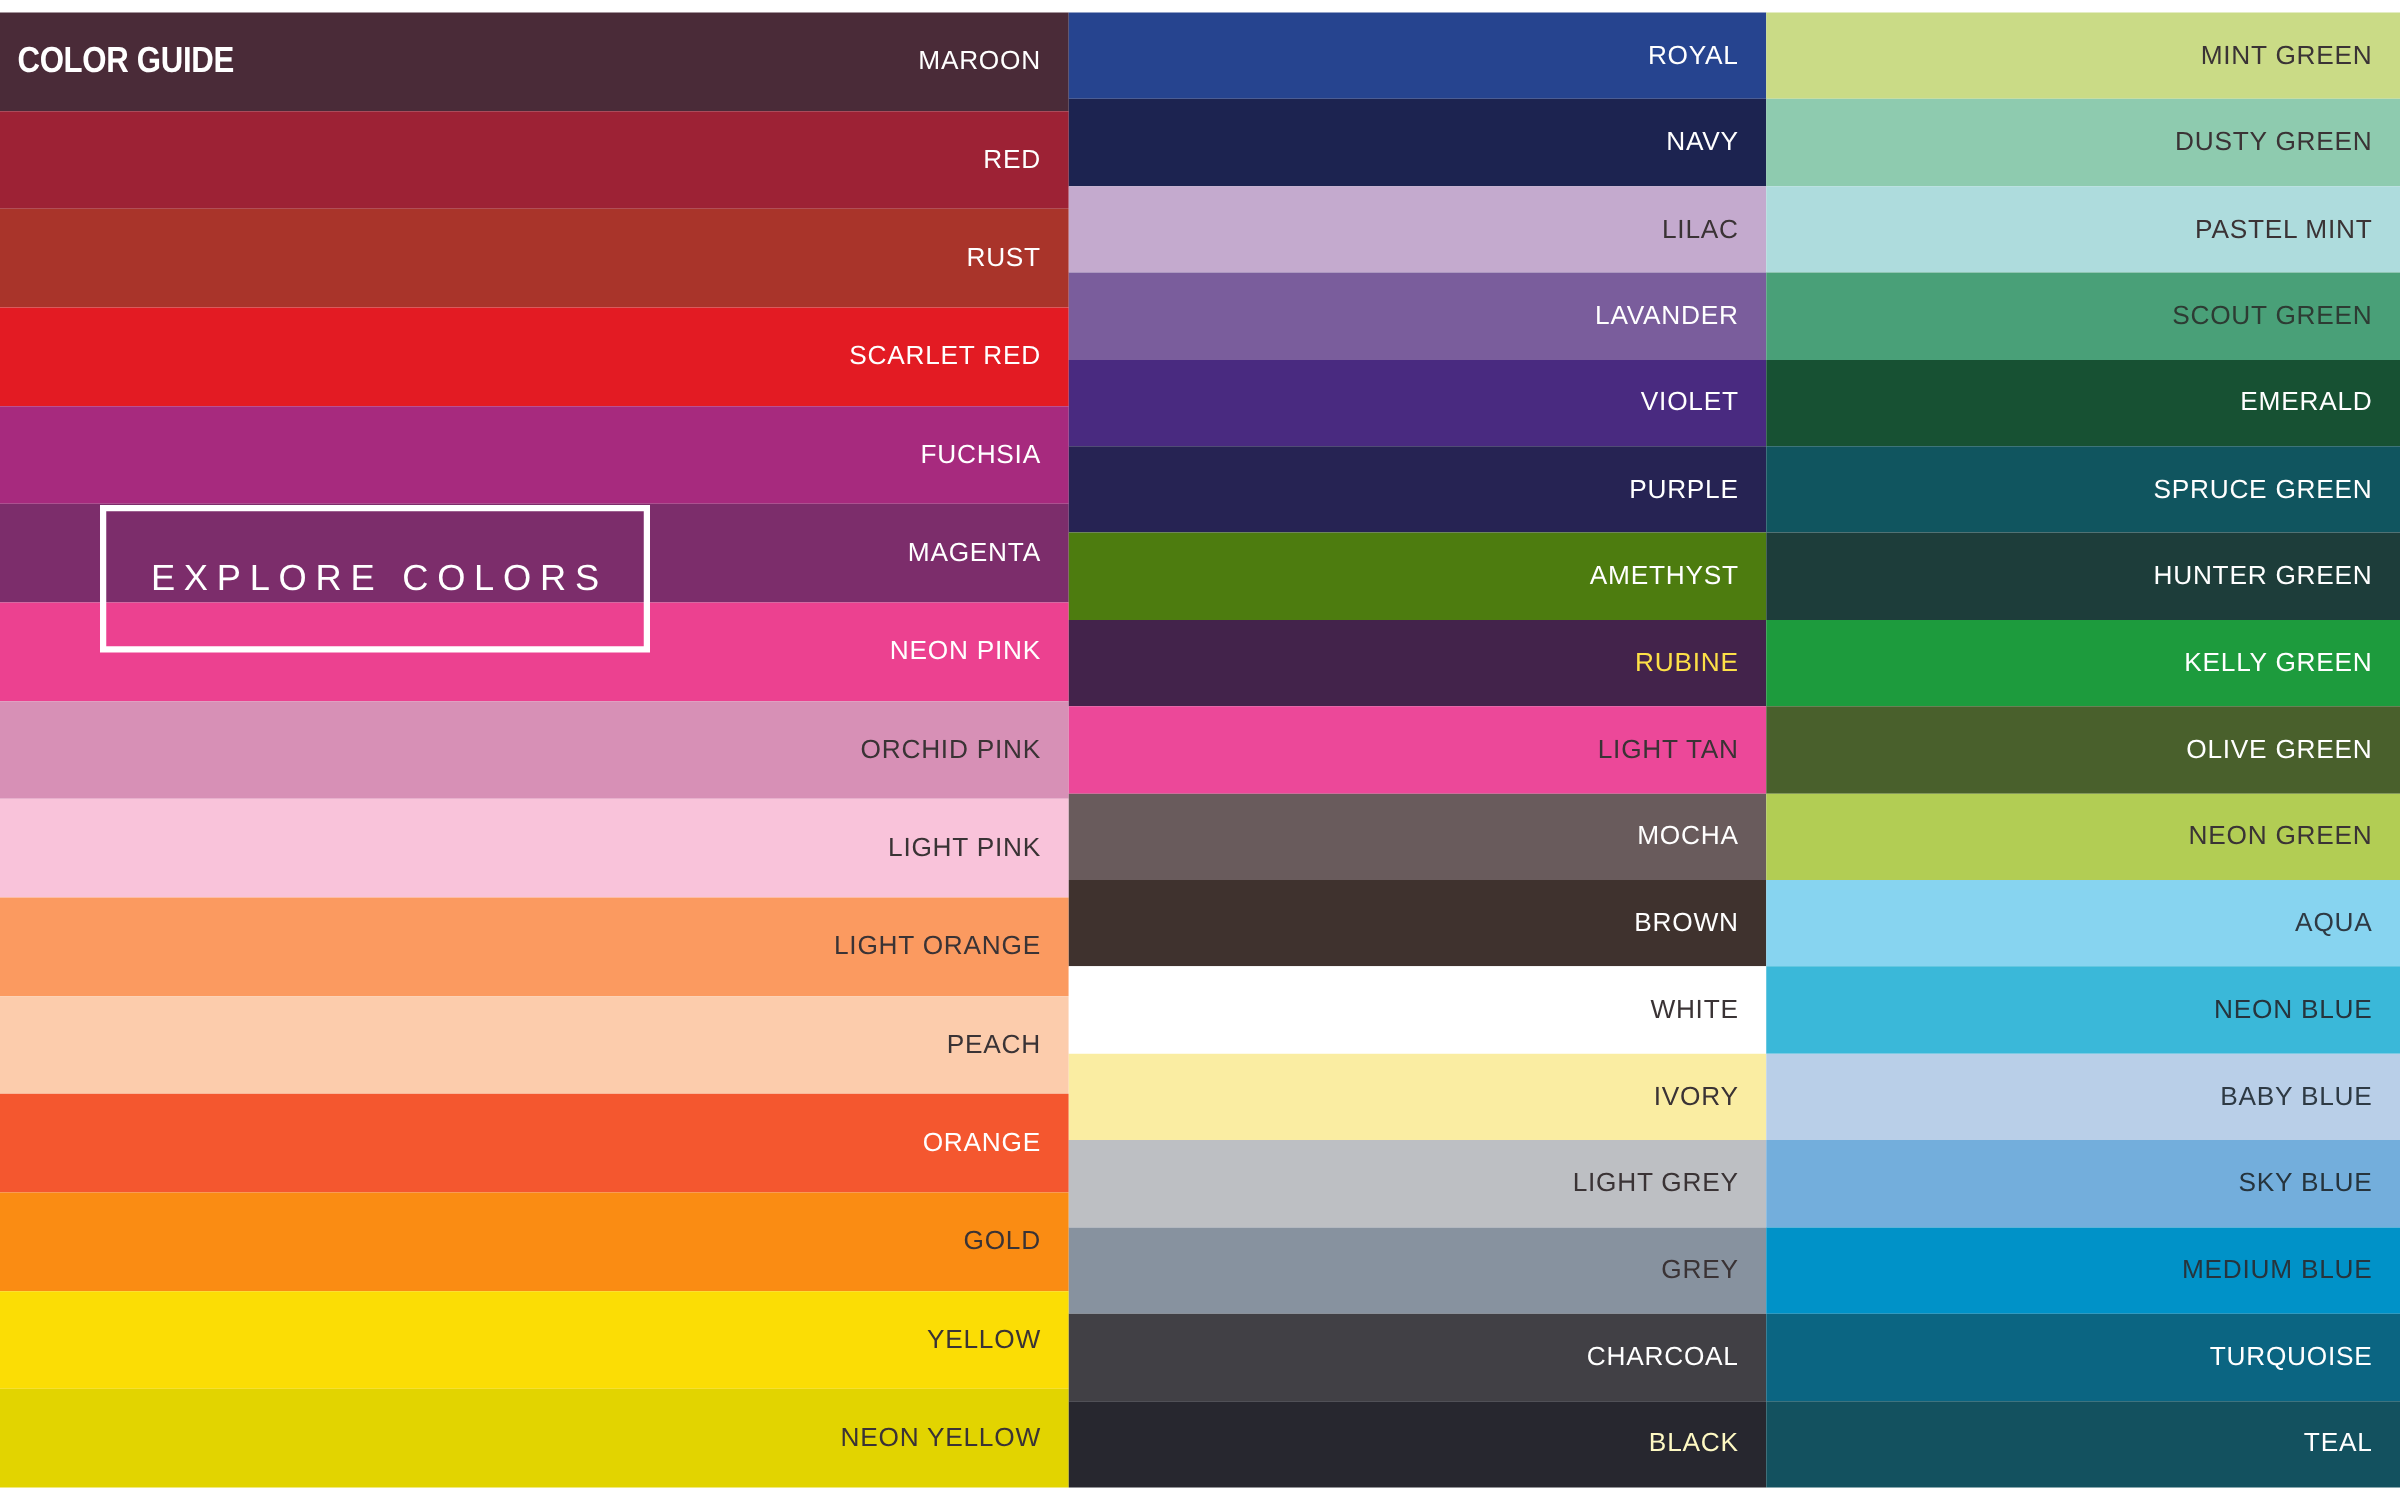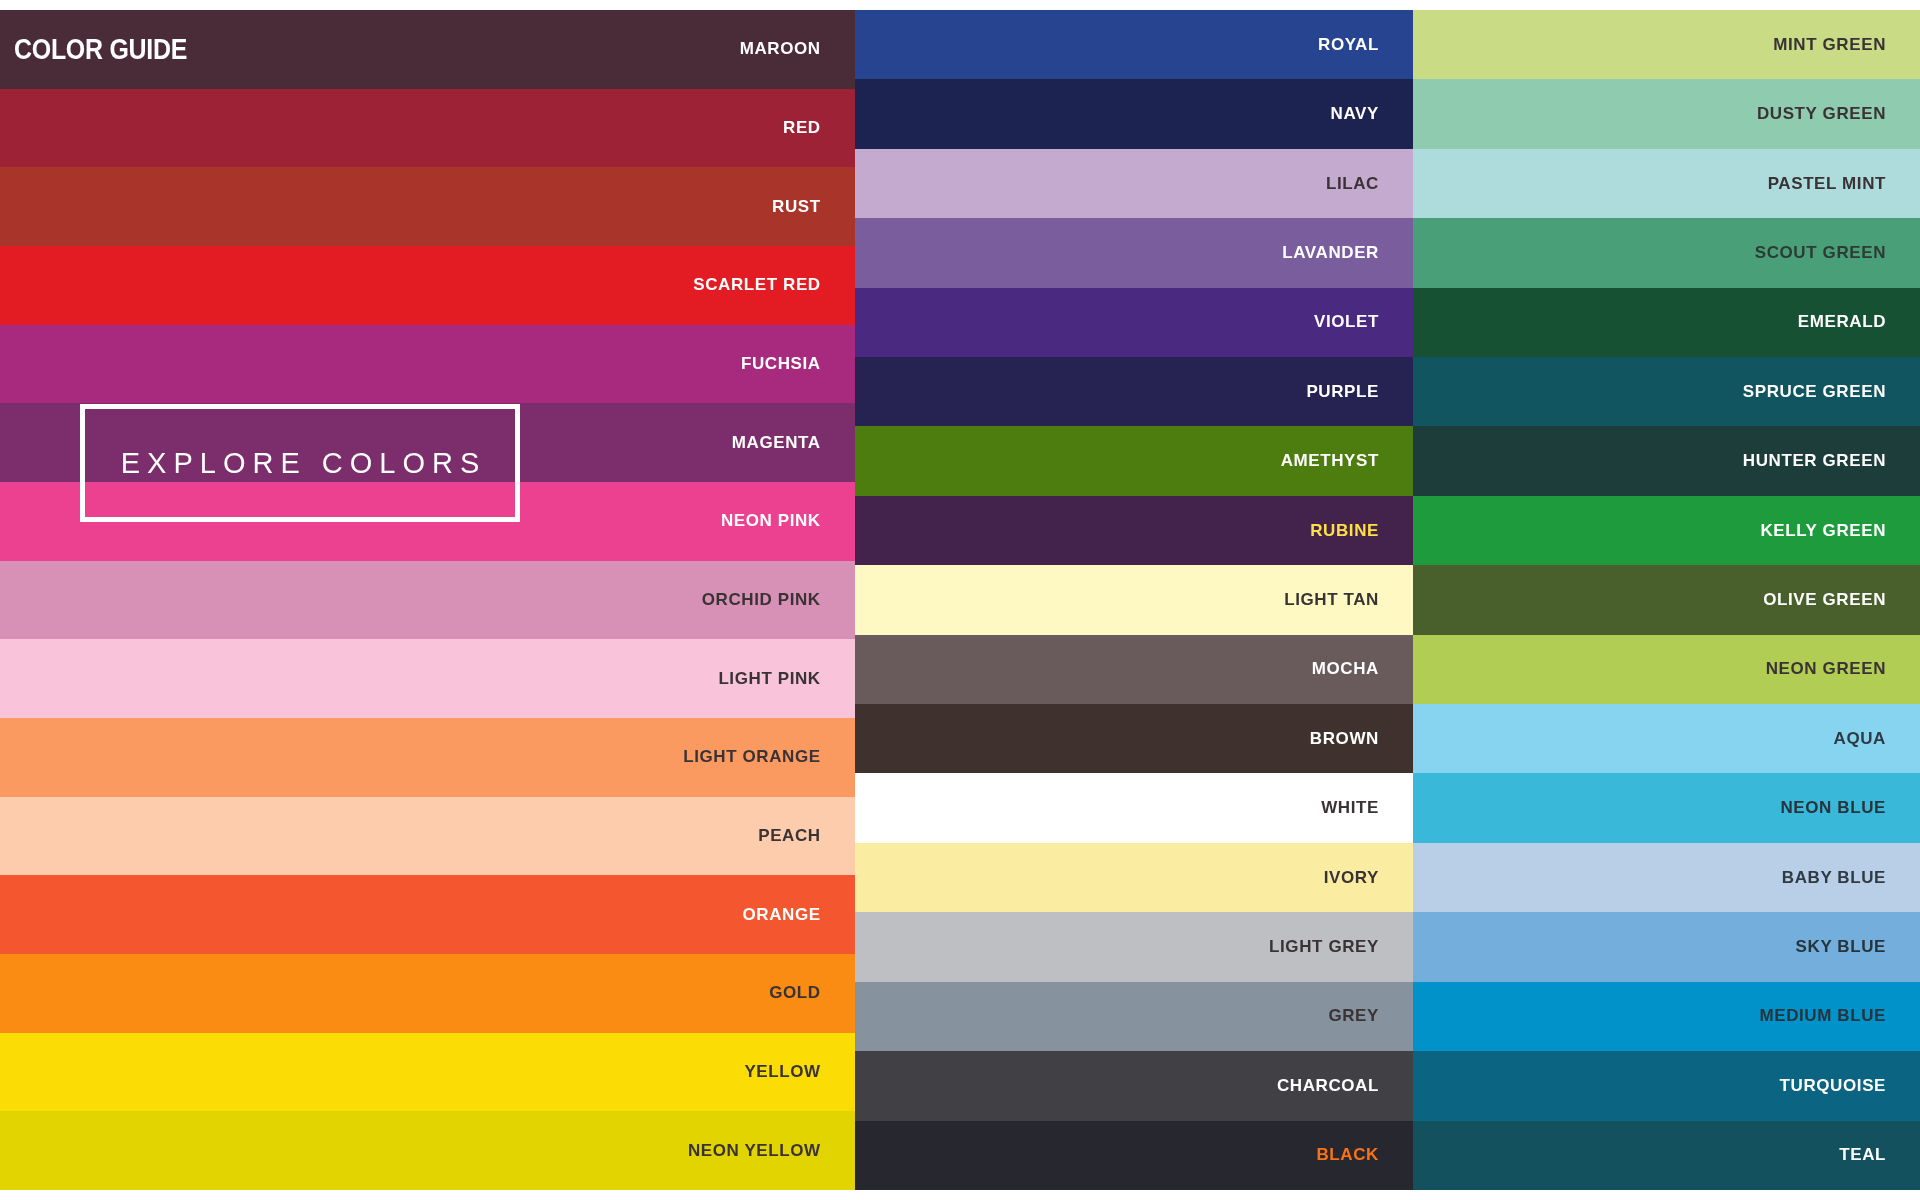--- a/index.html
+++ b/index.html
@@ -31,25 +31,25 @@
   .col-2 { width:525px; }
 
   .swatch {
     flex:1 1 0;
     position:relative;
     display:flex;
     align-items:center;
     justify-content:flex-end;
   }
   .swatch-label {
-    font-size:17px;
+    font-size:21px;
     letter-spacing:0.6px;
-    padding-right:34px;
+    padding-right:22px;
     white-space:nowrap;
-    font-weight:700;
+    font-weight:400;
   }
 
   
   .title {
     position:absolute;
     left:14px;
     top:50%;
     transform:translateY(-50%);
     font-size:29px;
     font-weight:bold;
@@ -176,21 +176,21 @@
         </div>
         <div class="swatch" style="background: rgb(38, 35, 83);">
           <span class="swatch-label" style="color: rgb(255, 255, 255);">PURPLE</span>
         </div>
         <div class="swatch" style="background: #4d7c0f;">
           <span class="swatch-label" style="color: rgb(255, 255, 255);">AMETHYST</span>
         </div>
         <div class="swatch" style="background: rgb(67, 35, 75);">
           <span class="swatch-label" style="color: #fde047;">RUBINE</span>
         </div>
-        <div class="swatch" style="background: #fef9c3; text-align: right;">
+        <div class="swatch" style="background: #ec4899; text-align: right;">
           <span class="swatch-label" style="color: rgb(58, 51, 53);">LIGHT TAN</span>
         </div>
         <div class="swatch" style="background: rgb(105, 91, 92);">
           <span class="swatch-label" style="color: rgb(255, 255, 255);">MOCHA</span>
         </div>
         <div class="swatch" style="background: rgb(63, 50, 46);">
           <span class="swatch-label" style="color: rgb(255, 255, 255);">BROWN</span>
         </div>
         <div class="swatch" style="background: rgb(255, 255, 255);">
           <span class="swatch-label" style="color: rgb(58, 51, 53);">WHITE</span>
@@ -201,21 +201,21 @@
         <div class="swatch" style="background: rgb(189, 191, 195);">
           <span class="swatch-label" style="color: rgb(58, 51, 53);">LIGHT GREY</span>
         </div>
         <div class="swatch" style="background: rgb(135, 146, 159);">
           <span class="swatch-label" style="color: rgb(58, 51, 53);">GREY</span>
         </div>
         <div class="swatch" style="background: rgb(65, 64, 69);">
           <span class="swatch-label" style="color: rgb(255, 255, 255);">CHARCOAL</span>
         </div>
         <div class="swatch" style="background: rgb(39, 39, 47);">
-          <span class="swatch-label" style="color: #f97316;">BLACK</span>
+          <span class="swatch-label" style="color: #fef9c3;">BLACK</span>
         </div>
       </div>
     <div class="column col-2" id="col2">
         <div class="swatch" style="background: rgb(202, 219, 134);">
           <span class="swatch-label" style="color: rgb(58, 51, 53);">MINT GREEN</span>
         </div>
         <div class="swatch" style="background: rgb(142, 203, 175);">
           <span class="swatch-label" style="color: rgb(58, 51, 53);">DUSTY GREEN</span>
         </div>
         <div class="swatch" style="background: rgb(174, 220, 221);">

